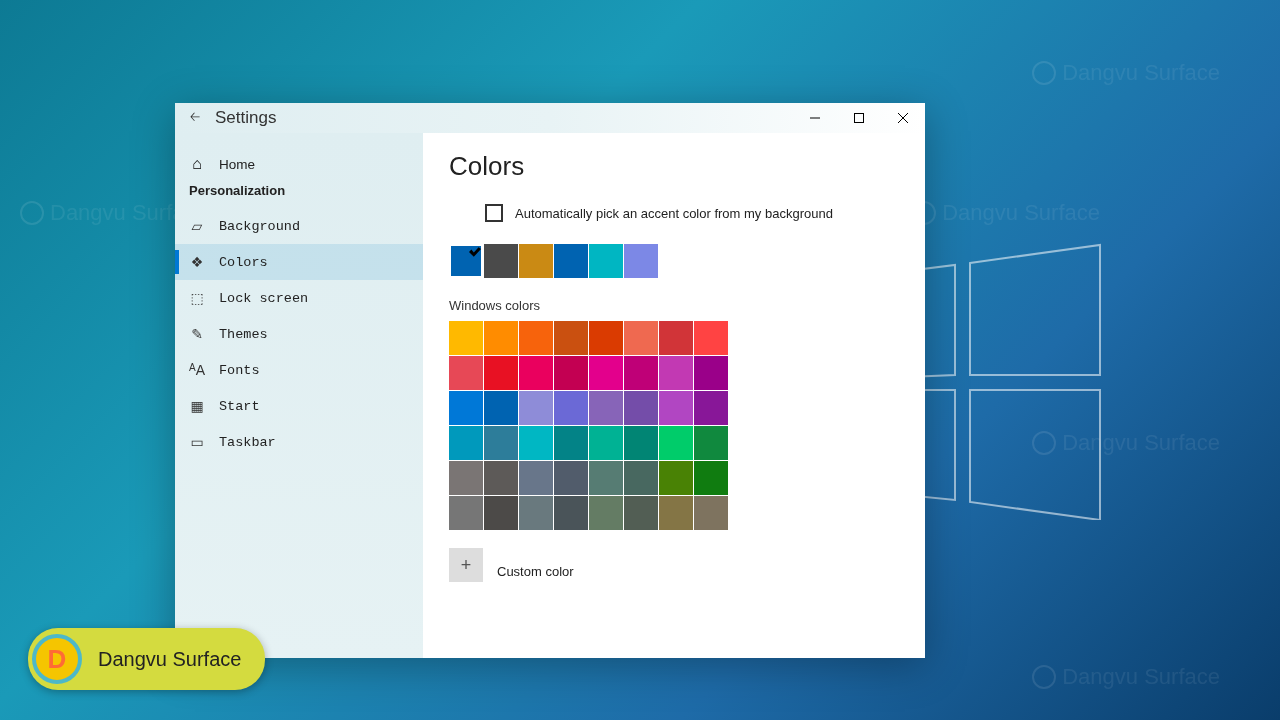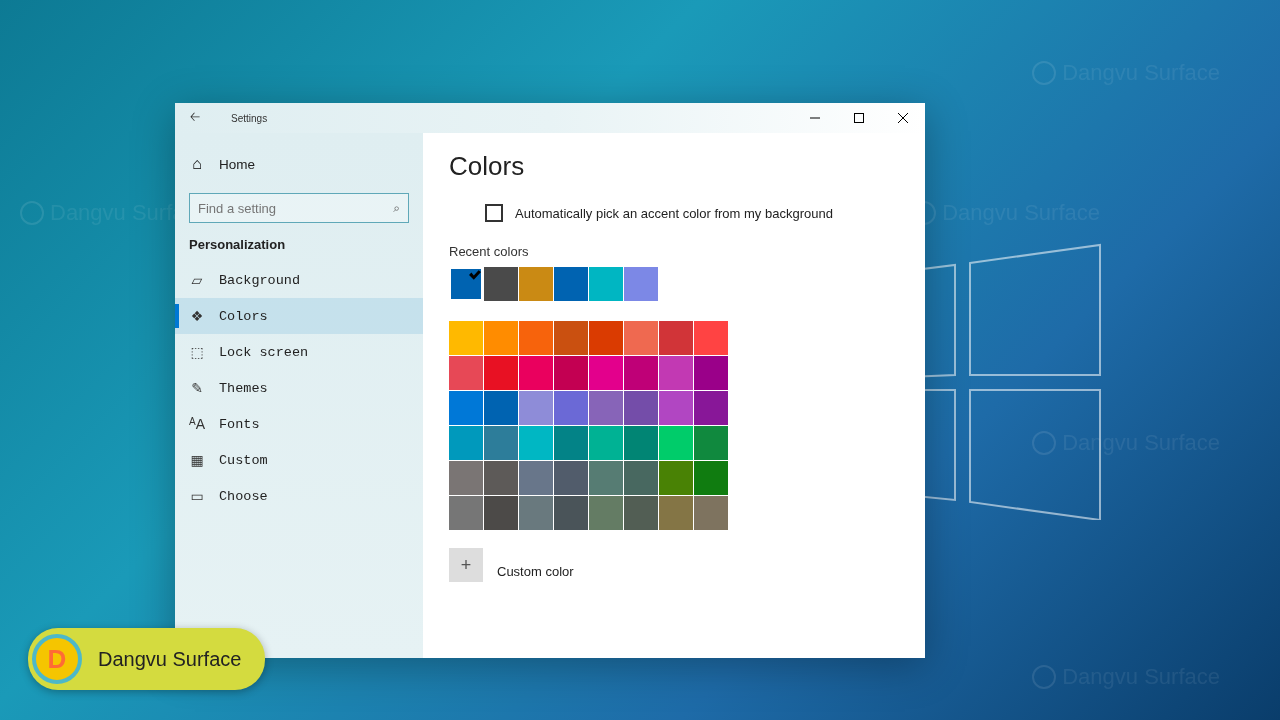--- a/index.html
+++ b/index.html
@@ -16,21 +16,21 @@
 .window {
   position: absolute; left: 175px; top: 103px; width: 750px; height: 555px;
   background: #fff; box-shadow: 0 8px 40px rgba(0,0,0,0.3);
   display: flex; flex-direction: column;
 }
 .titlebar {
   height: 30px; display: flex; align-items: center;
   background: linear-gradient(to right, #dfeef1 0%, #e8f3f5 50%, #ffffff 100%);
 }
 .back-btn { width: 40px; height: 30px; display: flex; align-items: center; justify-content: center; cursor: pointer; font-size: 13px; color: #333; }
-.title-text { font-size: 10px; color: #333; margin-left: 16px; }
+.title-text { font-size: 17px; color: #333; }
 .win-controls { margin-left: auto; display: flex; }
 .win-btn { width: 44px; height: 30px; display: flex; align-items: center; justify-content: center; cursor: pointer; }
 .win-btn svg { width: 10px; height: 10px; }
 .content { flex: 1; display: flex; overflow: hidden; }
 .sidebar {
   width: 248px; background: linear-gradient(to bottom, #dfeef1 0%, #e6f2f4 100%);
   padding-top: 12px; display: flex; flex-direction: column;
 }
 .home-row { display: flex; align-items: center; padding: 10px 14px; cursor: pointer; gap: 14px; }
 .home-row span.icon { width: 16px; display: flex; justify-content: center; }
@@ -149,24 +149,20 @@
         </div>
     </div>
   </div>
 
   <div class="content">
     <div class="sidebar">
       <div class="home-row">
         <span class="icon">⌂</span>
         <span class="label">Home</span>
       </div>
-      <div class="search-box">
-        <input placeholder="Find a setting" style="">
-        <span class="sicon">⌕</span>
-      </div>
       <div class="category">Personalization</div>
 
       <div class="nav-item">
         <span class="icon">▱</span>
         <span class="label">Background</span>
       </div>
       <div class="nav-item active">
         <span class="icon">❖</span>
         <span class="label">Colors</span>
       </div>
@@ -177,46 +173,46 @@
       <div class="nav-item">
         <span class="icon">✎</span>
         <span class="label">Themes</span>
       </div>
       <div class="nav-item">
         <span class="icon"><span style="font-size:10px">A</span>A</span>
         <span class="label">Fonts</span>
       </div>
       <div class="nav-item">
         <span class="icon">▦</span>
-        <span class="label">Custom</span>
+        <span class="label">Start</span>
       </div>
       <div class="nav-item">
         <span class="icon">▭</span>
-        <span class="label">Choose</span>
+        <span class="label">Taskbar</span>
       </div>
     </div>
 
     <div class="main">
       <h1 class="page-title">Colors</h1>
 
       <div class="checkbox-row">
         <div class="checkbox"></div>
         <span class="checkbox-label">Automatically pick an accent color from my background</span>
       </div>
 
-      <div class="subheading">Recent colors</div>
       <div class="swatch-row" id="recent-row">
           <div class="swatch selected" style="background: rgb(0, 99, 177);"></div>
           <div class="swatch" style="background: rgb(74, 74, 74);"></div>
           <div class="swatch" style="background: rgb(202, 138, 20);"></div>
           <div class="swatch" style="background: rgb(0, 99, 177);"></div>
           <div class="swatch" style="background: rgb(0, 182, 194);"></div>
           <div class="swatch" style="background: rgb(124, 136, 230);"></div>
         </div>
 
+      <div class="subheading">Windows colors</div>
       <div class="swatch-grid" id="windows-grid">
           <div class="swatch" style="background: rgb(255, 185, 0);"></div>
           <div class="swatch" style="background: rgb(255, 140, 0);"></div>
           <div class="swatch" style="background: rgb(247, 99, 12);"></div>
           <div class="swatch" style="background: rgb(202, 80, 16);"></div>
           <div class="swatch" style="background: rgb(218, 59, 1);"></div>
           <div class="swatch" style="background: rgb(239, 105, 80);"></div>
           <div class="swatch" style="background: rgb(209, 52, 56);"></div>
           <div class="swatch" style="background: rgb(255, 67, 67);"></div>
           <div class="swatch" style="background: rgb(231, 72, 86);"></div>

